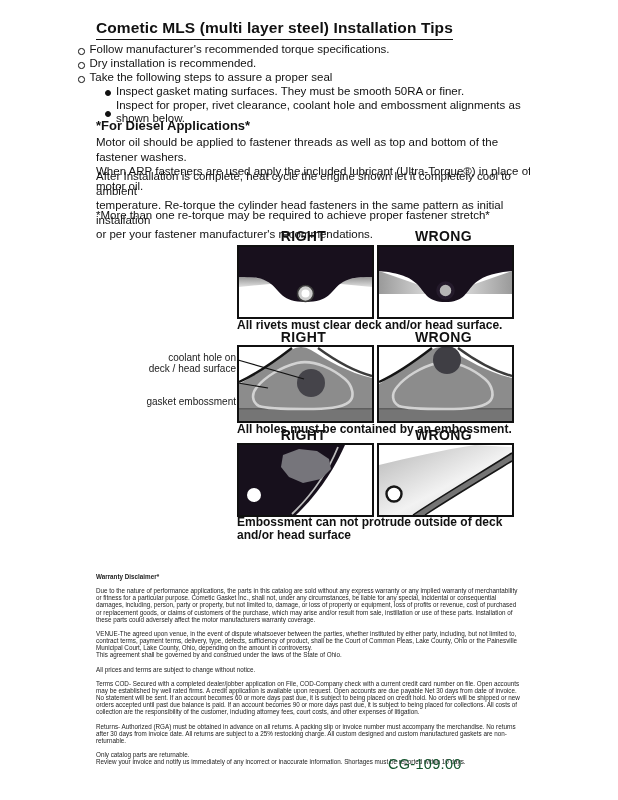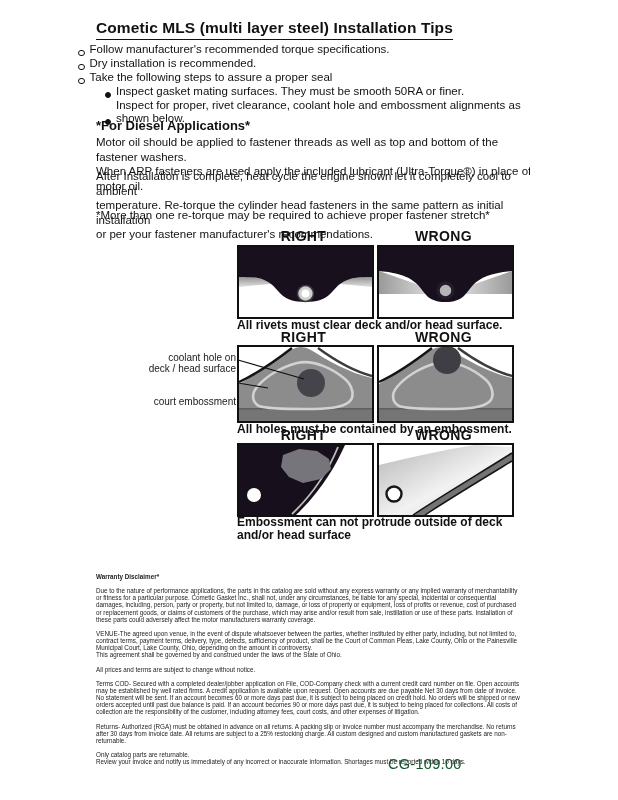--- a/index.html
+++ b/index.html
@@ -7,21 +7,21 @@
     position:relative;width:530px;height:800px;background:#ffffff;overflow:hidden;
     font-family:"Liberation Sans","DejaVu Sans",sans-serif;color:#111;
   }
   .abs{position:absolute;}
   
   .title{
     left:96px;top:19px;font-size:15.5px;font-weight:bold;letter-spacing:.1px;
     border-bottom:1.6px solid #111;padding-bottom:2px;
   }
   
-  .bullet-row{left:78px;display:flex;align-items:flex-end;font-size:11.5px;line-height:13px;}
+  .bullet-row{left:78px;display:flex;align-items:center;font-size:11.5px;line-height:13px;}
   .bullet-row.sub{left:105px;}
   .b-marker{width:4.5px;height:4.5px;border:1.1px solid #111;border-radius:50%;margin:3.5px 5px 0 0;flex:0 0 auto;}
   .b-marker.filled{background:#111;border-color:#111;width:4px;height:4px;}
   
   .h2{left:96px;font-size:13px;font-weight:bold;}
   .para{left:96px;width:436px;font-size:11.5px;line-height:14.5px;white-space:pre-line;}
   
   .fig-label{width:133px;text-align:center;font-size:14px;font-weight:bold;letter-spacing:.4px;}
   .panel{width:133px;background:#fff;border:2.5px solid #101010;box-sizing:content-box;}
   .caption{left:237px;font-size:12px;font-weight:bold;line-height:13px;white-space:pre-line;}
@@ -117,21 +117,21 @@
   </div>
 
   <div class="abs caption" style="top:319px;">All rivets must clear deck and/or head surface.</div>
 
   <div class="abs fig-label" style="left:237px;top:329px;">RIGHT</div>
   <div class="abs fig-label" style="left:377px;top:329px;">WRONG</div>
 
   <div class="abs annot">
     <div>coolant hole on
 deck / head surface</div>
-    <div class="lbl2">court embossment</div>
+    <div class="lbl2">gasket embossment</div>
   </div>
   <svg class="abs leader" width="240" height="60" viewBox="0 0 240 60">
     <line x1="130" y1="19" x2="196" y2="38" stroke="#111" stroke-width="1.2"></line>
     <line x1="130" y1="42" x2="160" y2="47" stroke="#111" stroke-width="1.2"></line>
   </svg>
 
   <div class="abs panel" style="left:237px;top:345px;height:74px;">
     <svg width="133" height="74" viewBox="0 0 133 74">
       <rect width="133" height="74" fill="#ffffff"></rect>
       <path d="M0,74 V37 C18,27 38,12 52,3 Q62,-3 72,3 C88,13 110,26 133,31 V74 Z" fill="#8c8c8c"></path>

